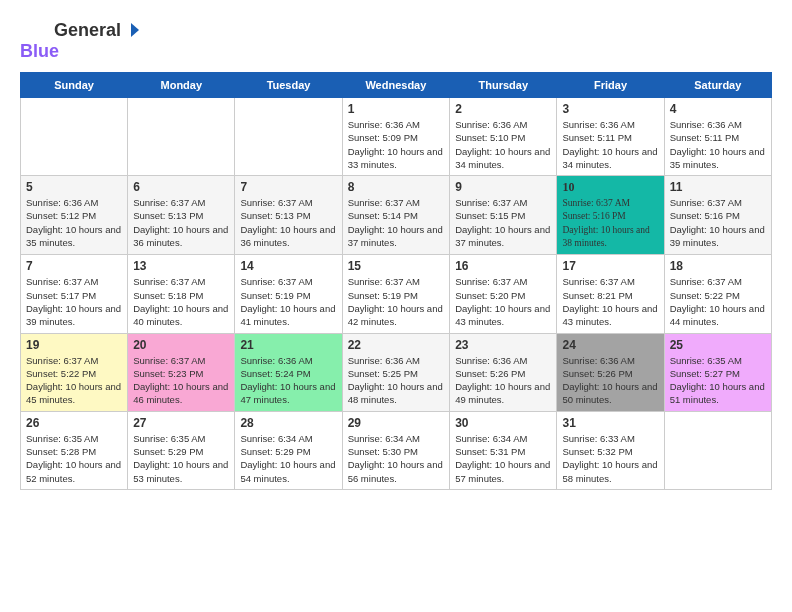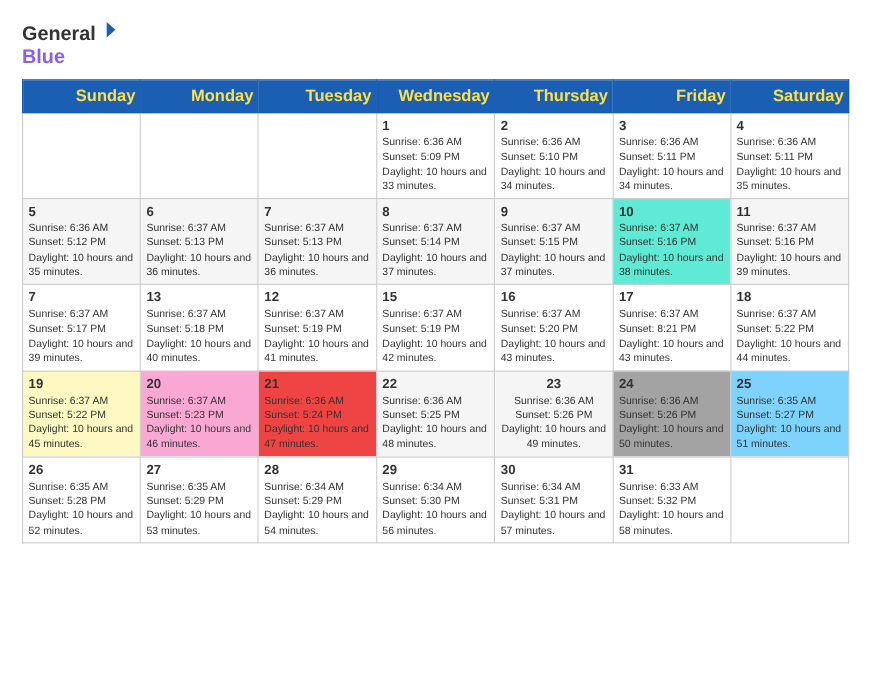--- a/index.html
+++ b/index.html
@@ -16,44 +16,46 @@
       align-items: flex-start;
       margin-bottom: 10px;
     }
     .logo {
       display: flex;
       flex-direction: column;
       align-items: flex-start;
     }
     .logo-line {
       display: flex;
+      align-items: center;
+      margin-left: 34px;
     }
     .title-area {
       text-align: right;
     }
     .month-title {
       font-size: 32px;
       font-weight: normal;
       color: #333;
     }
     .subtitle {
       font-size: 14px;
       color: #555;
     }
     .calendar {
       width: 100%;
       border-collapse: collapse;
       border: 1px solid #ccc;
     }
     .calendar th {
       background: #1a5fb4;
-      color: #fde047;
-      font-size: 15px;
+      color: #ffffff;
+      font-size: 11px;
       padding: 6px 4px;
-      text-align: right;
+      text-align: center;
       border: 1px solid #1a5fb4;
     }
     .calendar td {
       vertical-align: top;
       border: 1px solid #ccc;
       padding: 4px 5px;
       width: 108px;
       min-height: 80px;
       font-size: 10px;
       color: #333;
@@ -173,21 +175,21 @@
 Daylight: 10 hours
 and 37 minutes.</div>
         </td>
         <td style="background: rgb(245, 245, 245);">
           <span class="day-num">9</span>
           <div class="day-info">Sunrise: 6:37 AM
 Sunset: 5:15 PM
 Daylight: 10 hours
 and 37 minutes.</div>
         </td>
-        <td style="background: #5eead4;">
+        <td style="background: #14b8a6; font-family: Liberation Serif, serif;">
           <span class="day-num">10</span>
           <div class="day-info">Sunrise: 6:37 AM
 Sunset: 5:16 PM
 Daylight: 10 hours
 and 38 minutes.</div>
         </td>
         <td style="background: rgb(245, 245, 245);">
           <span class="day-num">11</span>
           <div class="day-info">Sunrise: 6:37 AM
 Sunset: 5:16 PM
@@ -204,21 +206,21 @@
 and 39 minutes.</div>
         </td>
         <td>
           <span class="day-num">13</span>
           <div class="day-info">Sunrise: 6:37 AM
 Sunset: 5:18 PM
 Daylight: 10 hours
 and 40 minutes.</div>
         </td>
         <td>
-          <span class="day-num">12</span>
+          <span class="day-num">14</span>
           <div class="day-info">Sunrise: 6:37 AM
 Sunset: 5:19 PM
 Daylight: 10 hours
 and 41 minutes.</div>
         </td>
         <td>
           <span class="day-num">15</span>
           <div class="day-info">Sunrise: 6:37 AM
 Sunset: 5:19 PM
 Daylight: 10 hours
@@ -254,49 +256,49 @@
 Daylight: 10 hours
 and 45 minutes.</div>
         </td>
         <td style="background: #f9a8d4;">
           <span class="day-num">20</span>
           <div class="day-info">Sunrise: 6:37 AM
 Sunset: 5:23 PM
 Daylight: 10 hours
 and 46 minutes.</div>
         </td>
-        <td style="background: #ef4444;">
+        <td style="background: #86efac;">
           <span class="day-num">21</span>
           <div class="day-info">Sunrise: 6:36 AM
 Sunset: 5:24 PM
 Daylight: 10 hours
 and 47 minutes.</div>
         </td>
         <td style="background: rgb(245, 245, 245);">
           <span class="day-num">22</span>
           <div class="day-info">Sunrise: 6:36 AM
 Sunset: 5:25 PM
 Daylight: 10 hours
 and 48 minutes.</div>
         </td>
-        <td style="background: rgb(245, 245, 245); text-align: center;">
+        <td style="background: rgb(245, 245, 245);">
           <span class="day-num">23</span>
           <div class="day-info">Sunrise: 6:36 AM
 Sunset: 5:26 PM
 Daylight: 10 hours
 and 49 minutes.</div>
         </td>
         <td style="background: #a3a3a3;">
           <span class="day-num">24</span>
           <div class="day-info">Sunrise: 6:36 AM
 Sunset: 5:26 PM
 Daylight: 10 hours
 and 50 minutes.</div>
         </td>
-        <td style="background: #7dd3fc; margin-left: 28px;">
+        <td style="background: #f0abfc; margin-left: 28px;">
           <span class="day-num">25</span>
           <div class="day-info">Sunrise: 6:35 AM
 Sunset: 5:27 PM
 Daylight: 10 hours
 and 51 minutes.</div>
         </td>
       </tr>
       <tr>
         <td>
           <span class="day-num">26</span>

